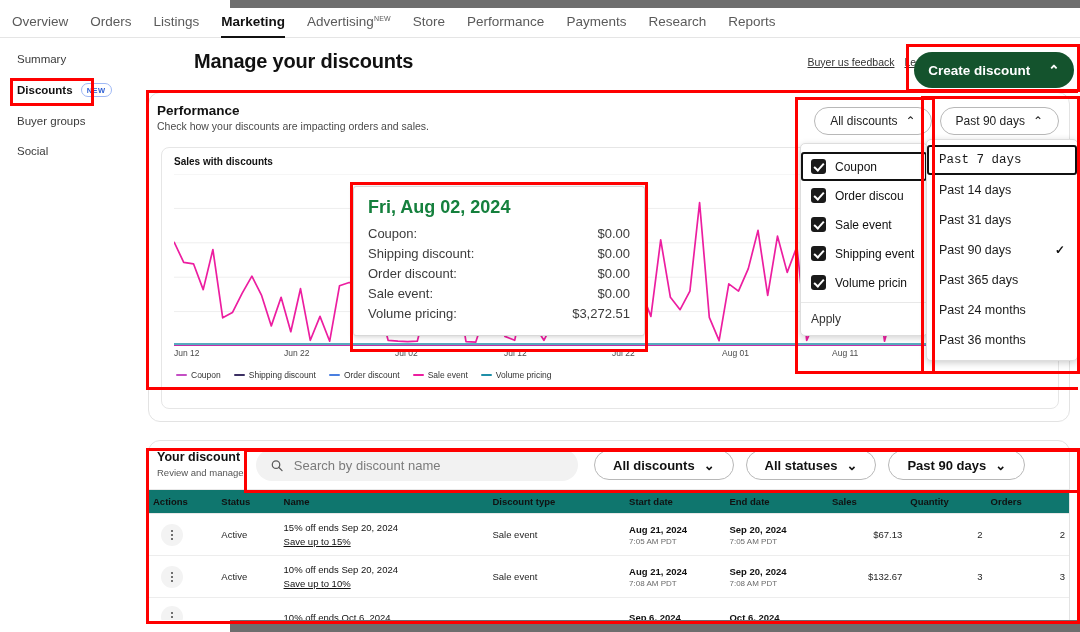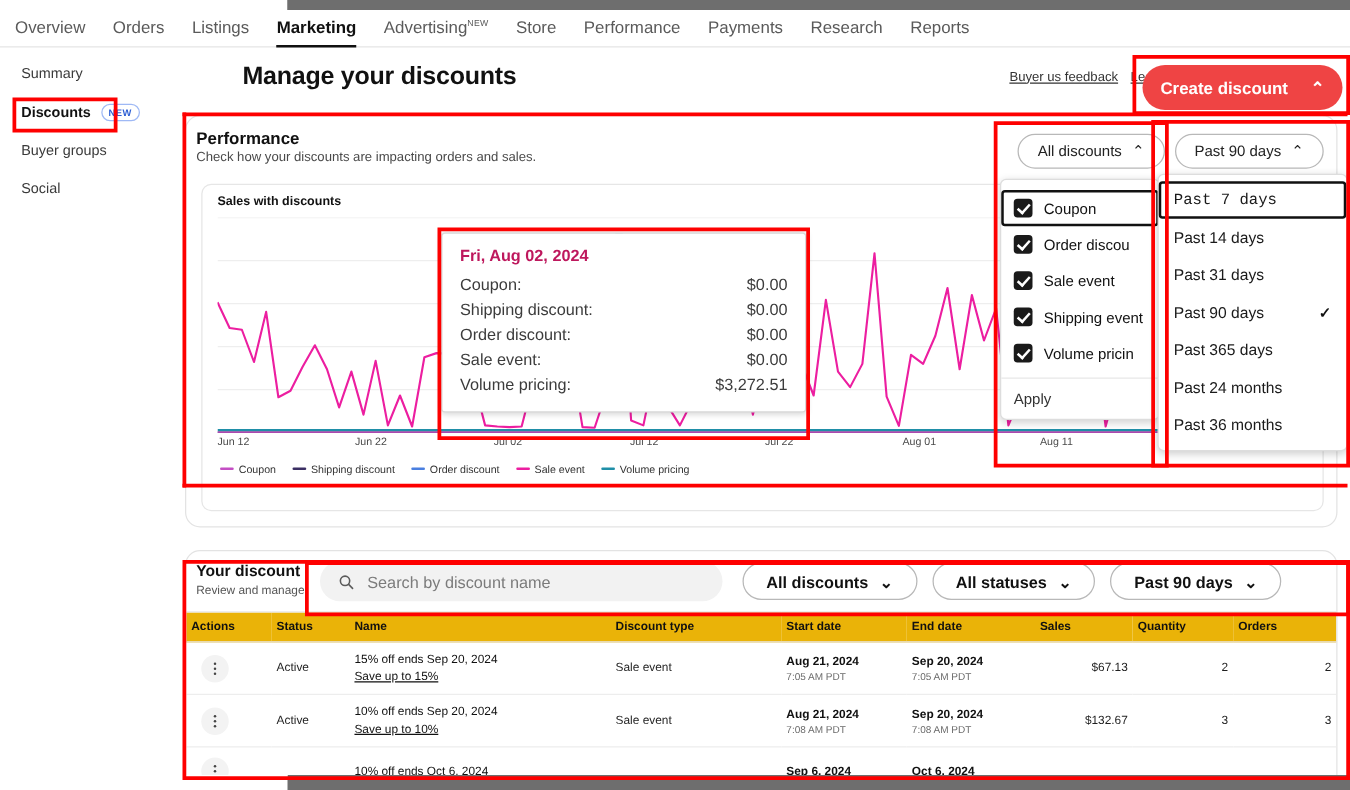--- a/index.html
+++ b/index.html
@@ -47,21 +47,21 @@
   }
 
   
   .title-row { position: absolute; left: 150px; top: 50px; width: 920px; display: flex; align-items: center; }
   .page-title { font-size: 20px; font-weight: bold; color: #111; letter-spacing: -.2px; margin-left: 44px; }
   .title-links { margin-left: auto; display: flex; gap: 10px; align-items: center; padding-right: 148px; }
   .tlink { font-size: 10.5px; color: #333; text-decoration: underline; cursor: pointer; white-space: nowrap; }
 
   .create-btn {
     position: absolute; left: 914px; top: 52px; width: 160px; height: 36px;
-    background: #ef4444; color: #fff; border: none; border-radius: 18px;
+    background: #14532d; color: #fff; border: none; border-radius: 18px;
     font-size: 13.5px; font-weight: bold; cursor: pointer;
     display: flex; align-items: center; justify-content: center; gap: 18px;
     font-family: "Liberation Sans", sans-serif;
   }
 
   
   .perf-card {
     position: absolute; left: 148px; top: 92px; width: 922px; height: 330px;
     background: #fff; border: 1px solid #e3e3e3; border-radius: 12px;
   }
@@ -90,21 +90,21 @@
   .legend { position: absolute; left: 14px; top: 222px; display: flex; gap: 13px; align-items: center; }
   .lg { display: flex; align-items: center; gap: 4px; font-size: 8.5px; color: #333; white-space: nowrap; }
   .lg i { display: inline-block; width: 11px; height: 2.5px; border-radius: 1px; }
 
   
   .tooltip {
     position: absolute; left: 353px; top: 186px; width: 292px;
     background: #fff; border: 1px solid #d8d8d8; border-radius: 3px;
     box-shadow: 0 1px 5px rgba(0,0,0,.18); padding: 10px 14px 12px 14px; z-index: 30;
   }
-  .tt-date { font-size: 13px; font-weight: bold; color: #be185d; margin-bottom: 5px; }
+  .tt-date { font-size: 18px; font-weight: bold; color: #15803d; margin-bottom: 5px; }
   .tt-row { display: flex; justify-content: space-between; font-size: 13px; color: #3c3c3c; padding: 2.5px 0; }
 
   
   .dd-check {
     position: absolute; left: 800px; top: 143px; width: 128px;
     background: #fff; border: 1px solid #ddd; border-radius: 5px;
     box-shadow: 0 2px 7px rgba(0,0,0,.18); padding: 8px 0 4px 0; z-index: 40;
   }
   .dd-check .ci {
     display: flex; align-items: center; gap: 9px; padding: 7px 10px;
@@ -161,21 +161,21 @@
     height: 30px; padding: 0 18px; font-size: 13px; color: #111; font-weight: bold;
     display: flex; align-items: center; gap: 9px; cursor: pointer; white-space: nowrap;
     font-family: "Liberation Sans", sans-serif;
   }
 
   
   table.dtable { width: 100%; border-collapse: collapse; table-layout: fixed; }
   table.dtable th {
     font-size: 9.5px; font-weight: bold; color: #111; text-align: left;
     padding: 6px 4px; border-top: 1px solid #e8e8e8; border-bottom: 1px solid #e8e8e8;
-    background: #eab308; white-space: nowrap;
+    background: #0f766e; white-space: nowrap;
   }
   table.dtable td {
     font-size: 9.5px; color: #1f1f1f; padding: 8px 4px;
     border-bottom: 1px solid #ededed; vertical-align: middle;
   }
   .num { text-align: right; }
   .kebab {
     width: 22px; height: 22px; border-radius: 50%; background: #f3f3f3;
     display: flex; align-items: center; justify-content: center; gap: 2px;
     flex-direction: column; cursor: pointer; margin-left: 8px;

